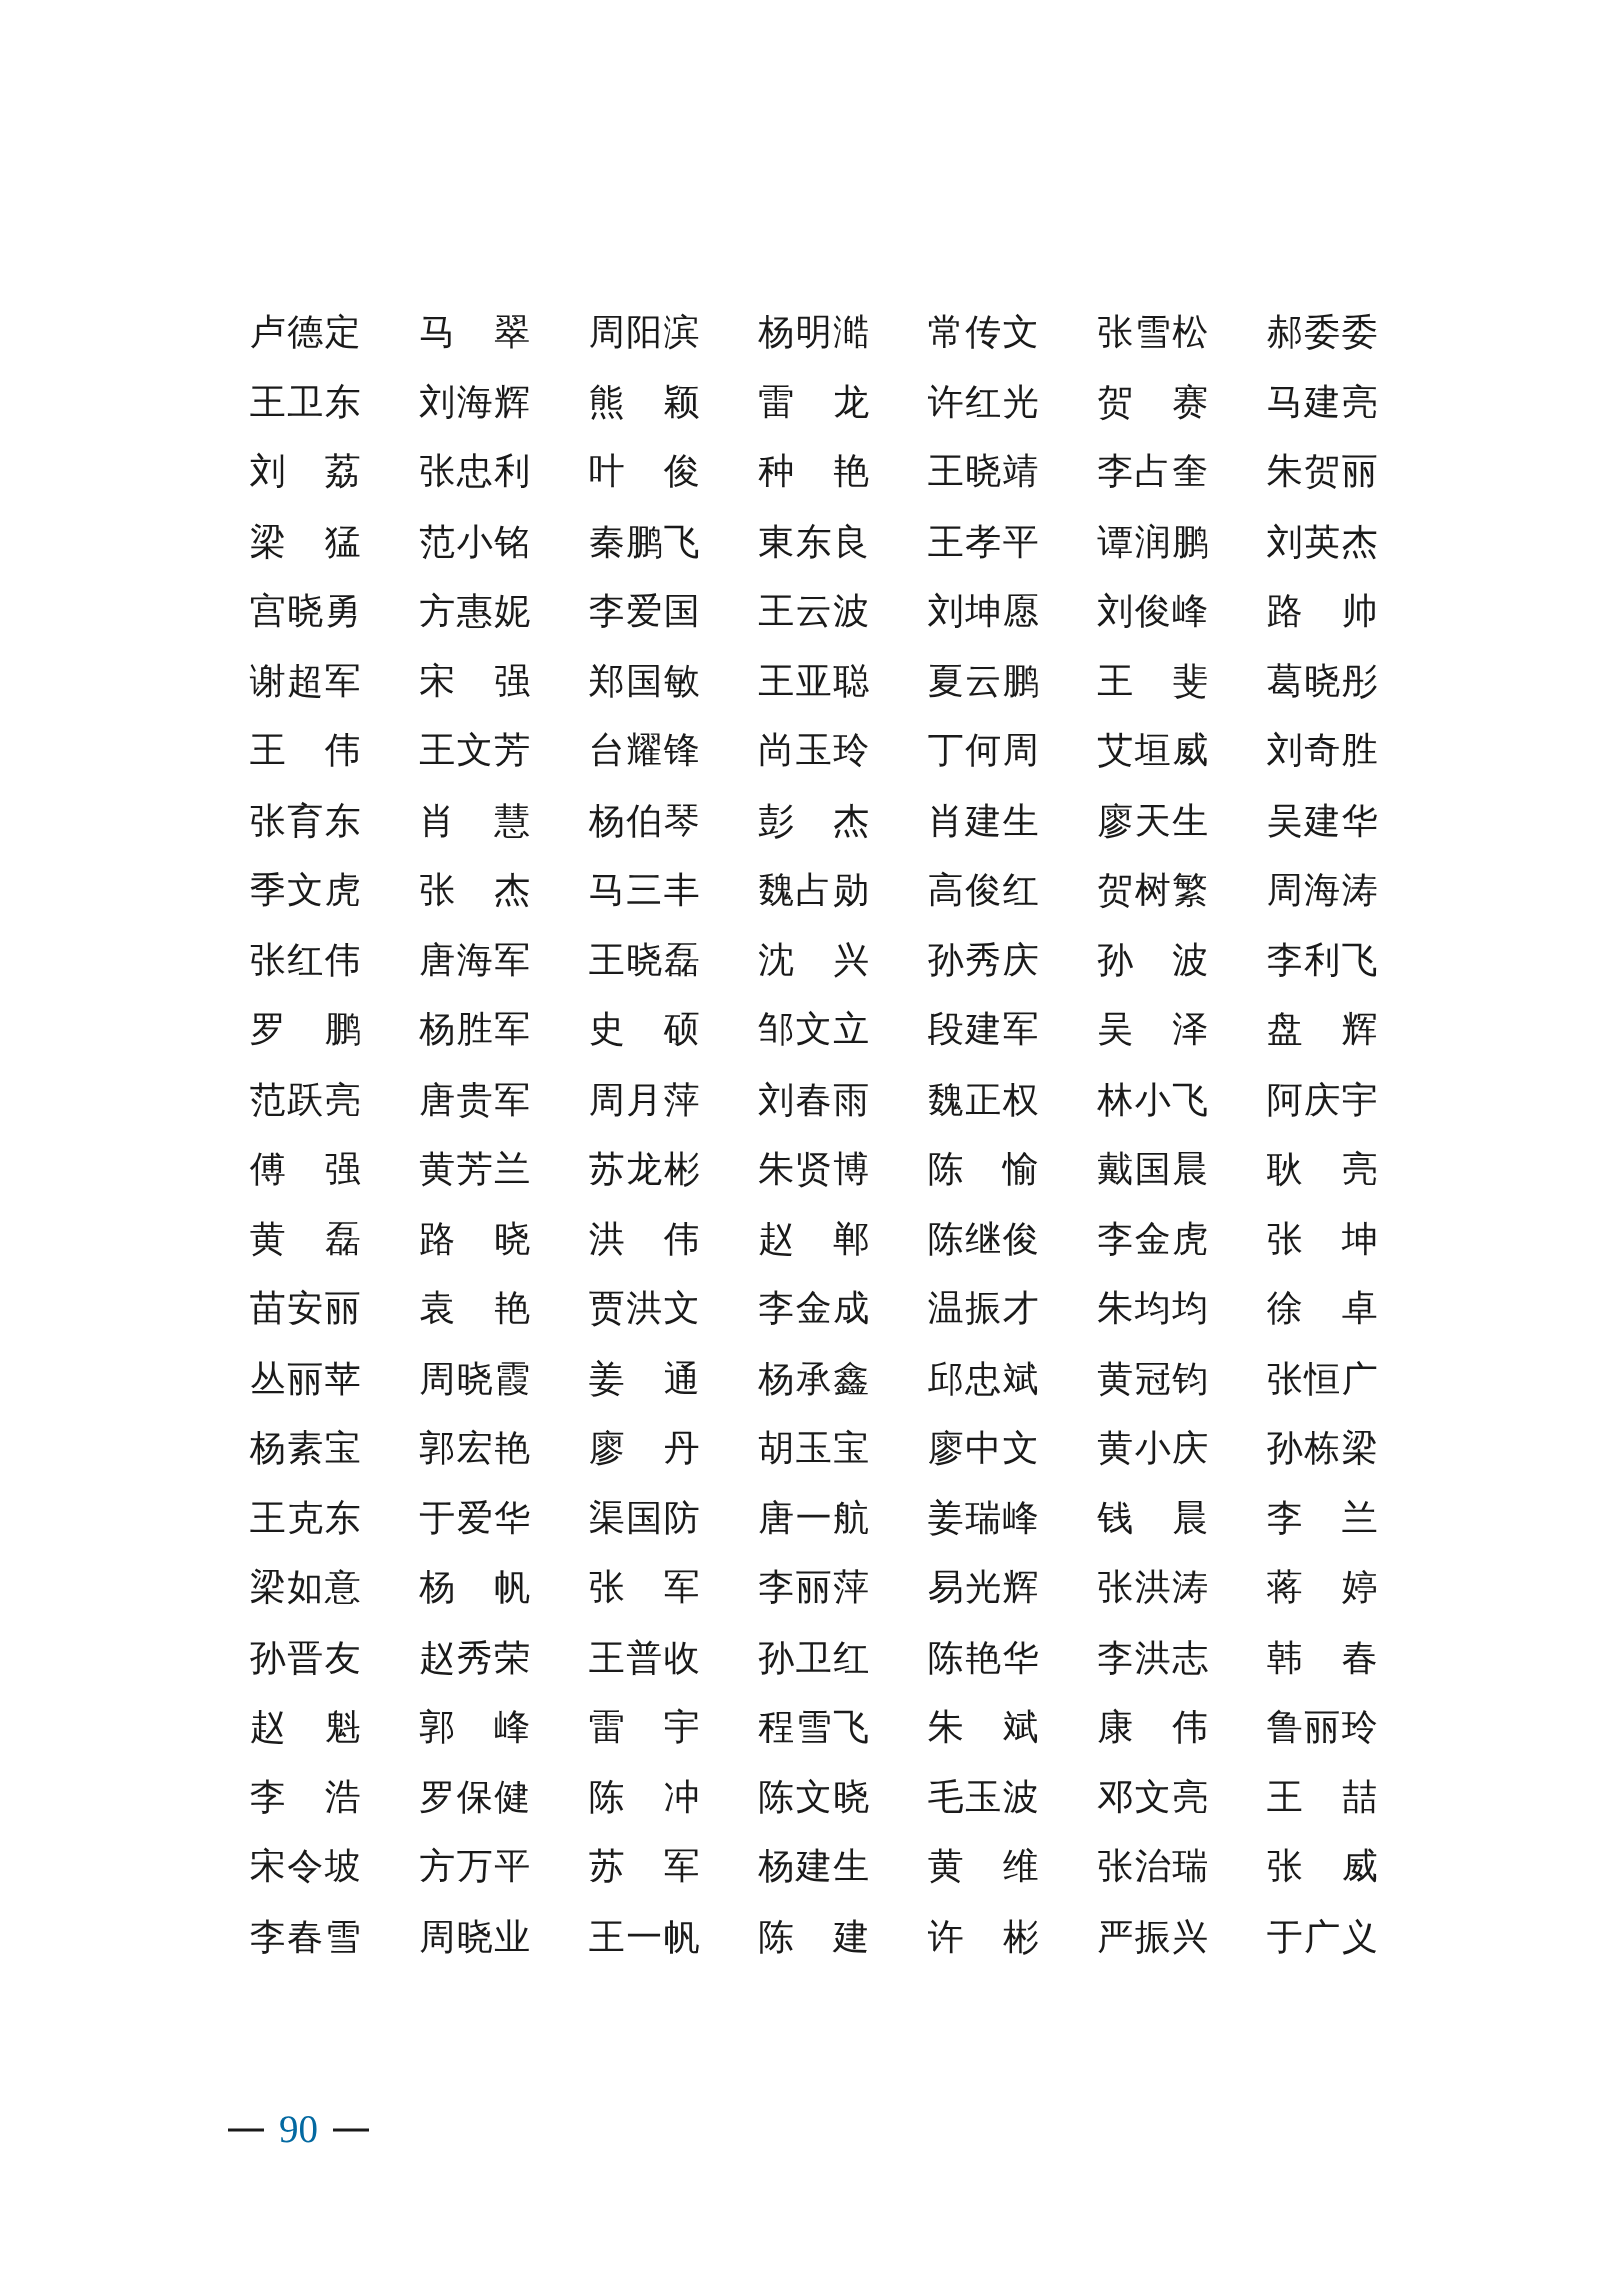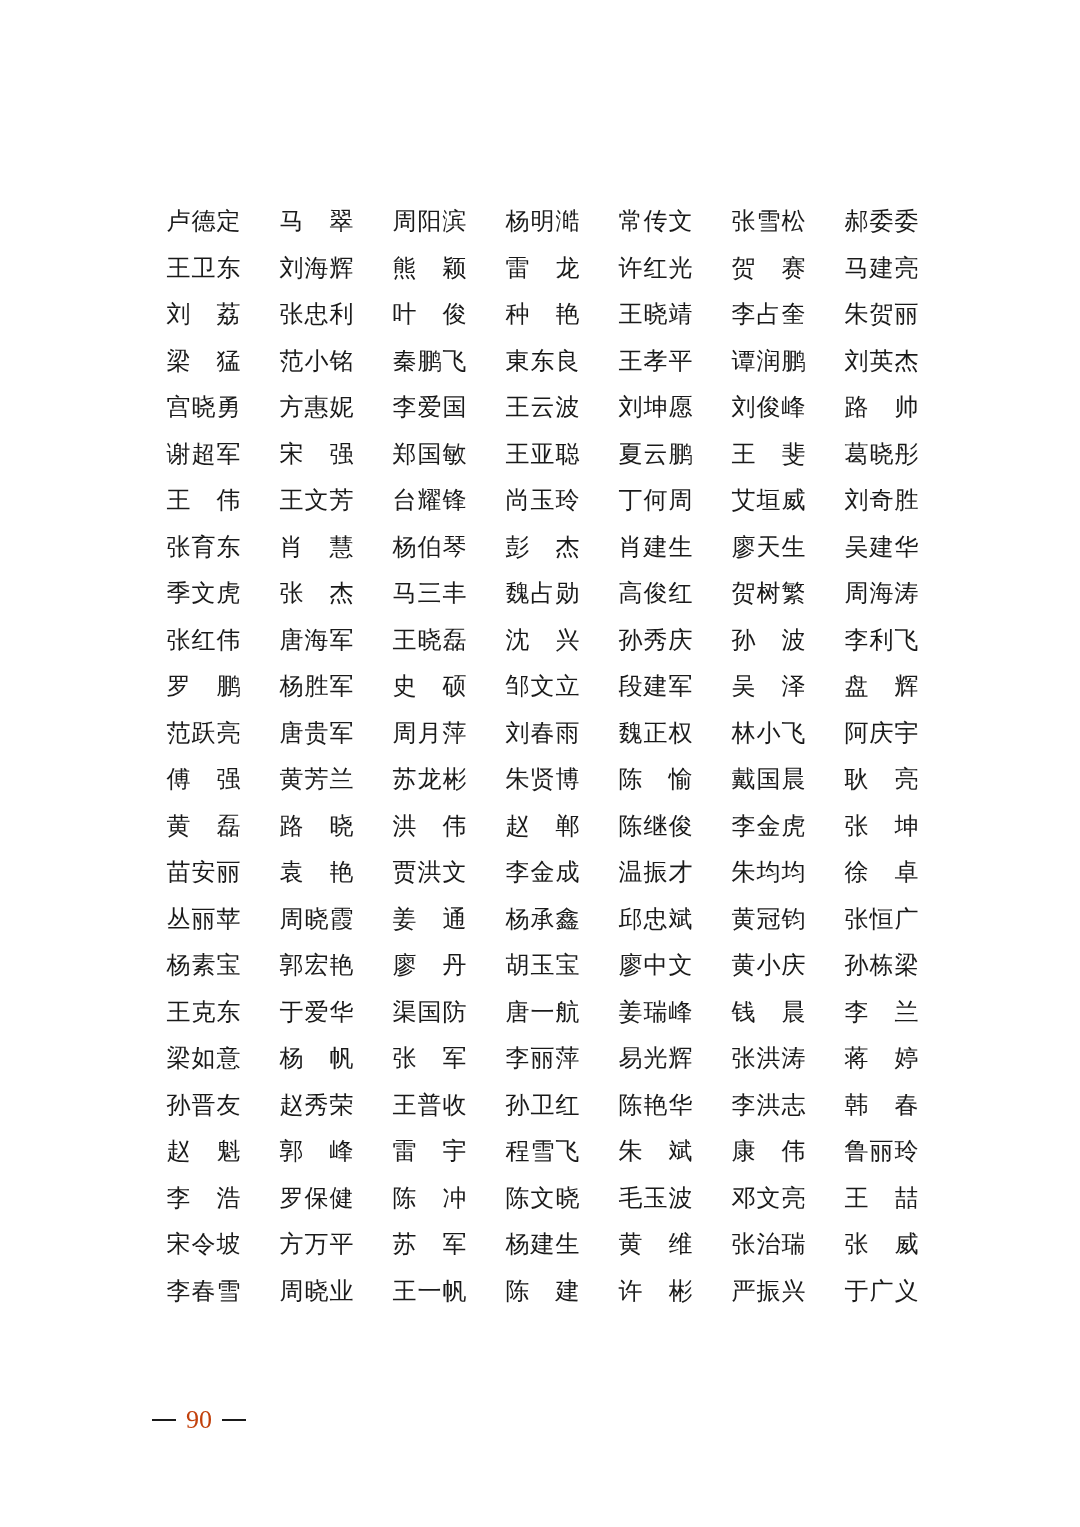--- a/index.html
+++ b/index.html
@@ -43,21 +43,21 @@
       display: inline-block;
       width: 25px;
       text-align: center;
     }
     .page-number {
       position: absolute;
       left: 152px;
       top: 1405px;
       font-family: "Liberation Serif", "DejaVu Serif", serif;
       font-size: 26px;
-      color: #c2410c;
+      color: #0369a1;
       display: flex;
       align-items: center;
       gap: 10px;
     }
     .dash {
       display: inline-block;
       width: 24px;
       height: 1.5px;
       background: #1a1a1a;
     }

